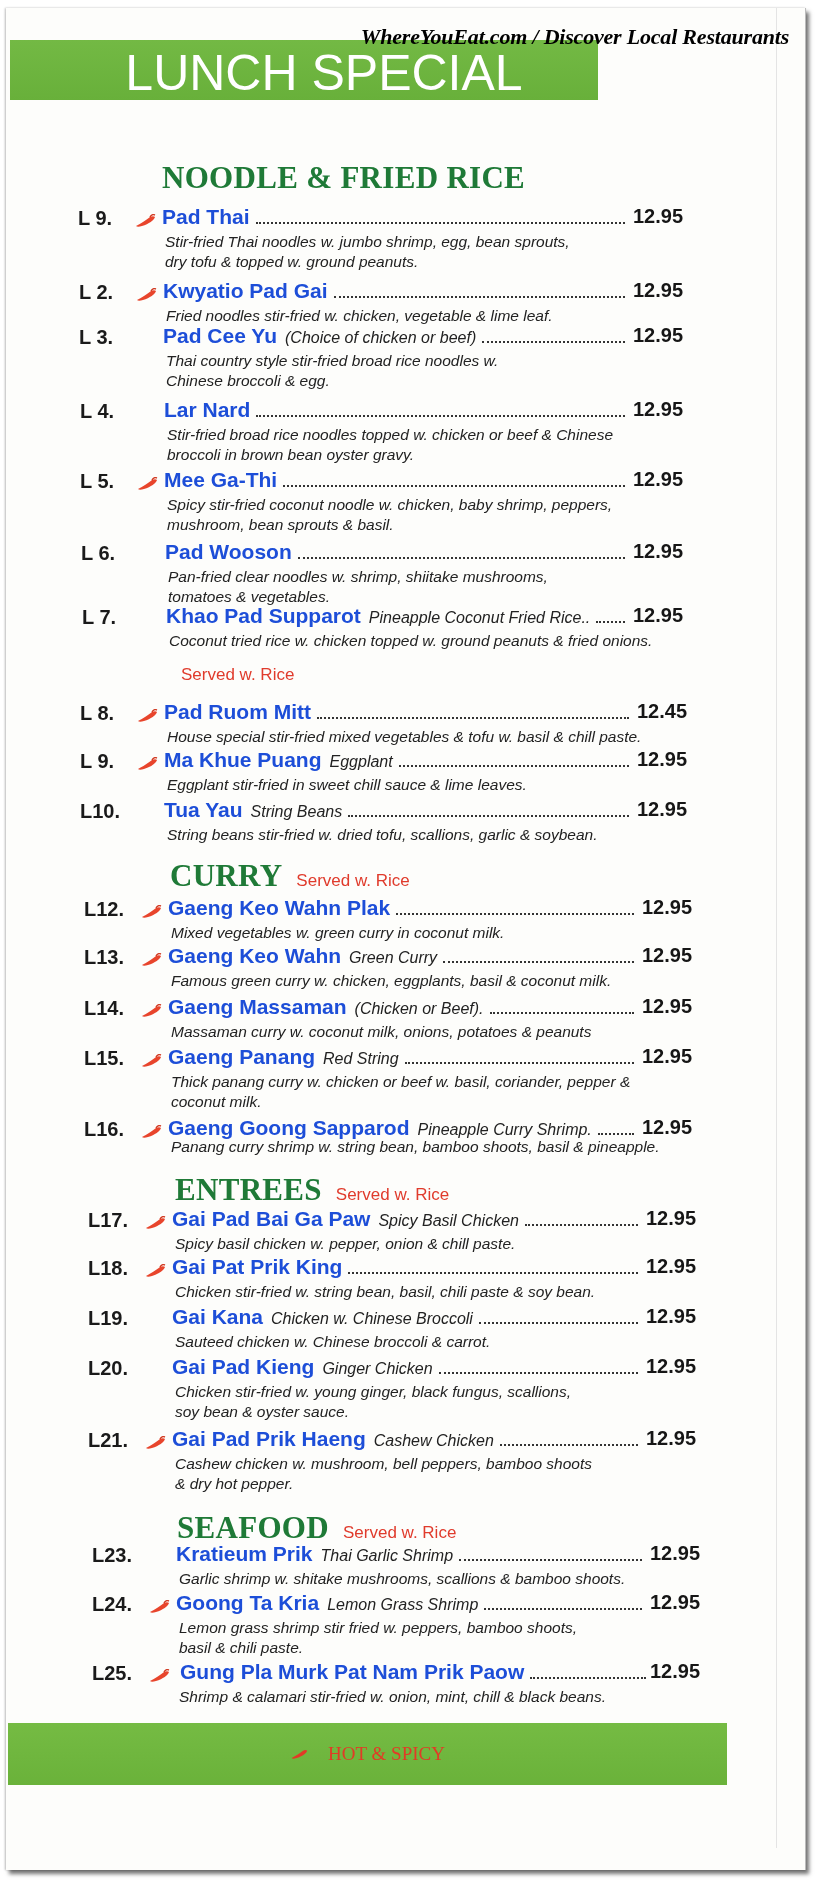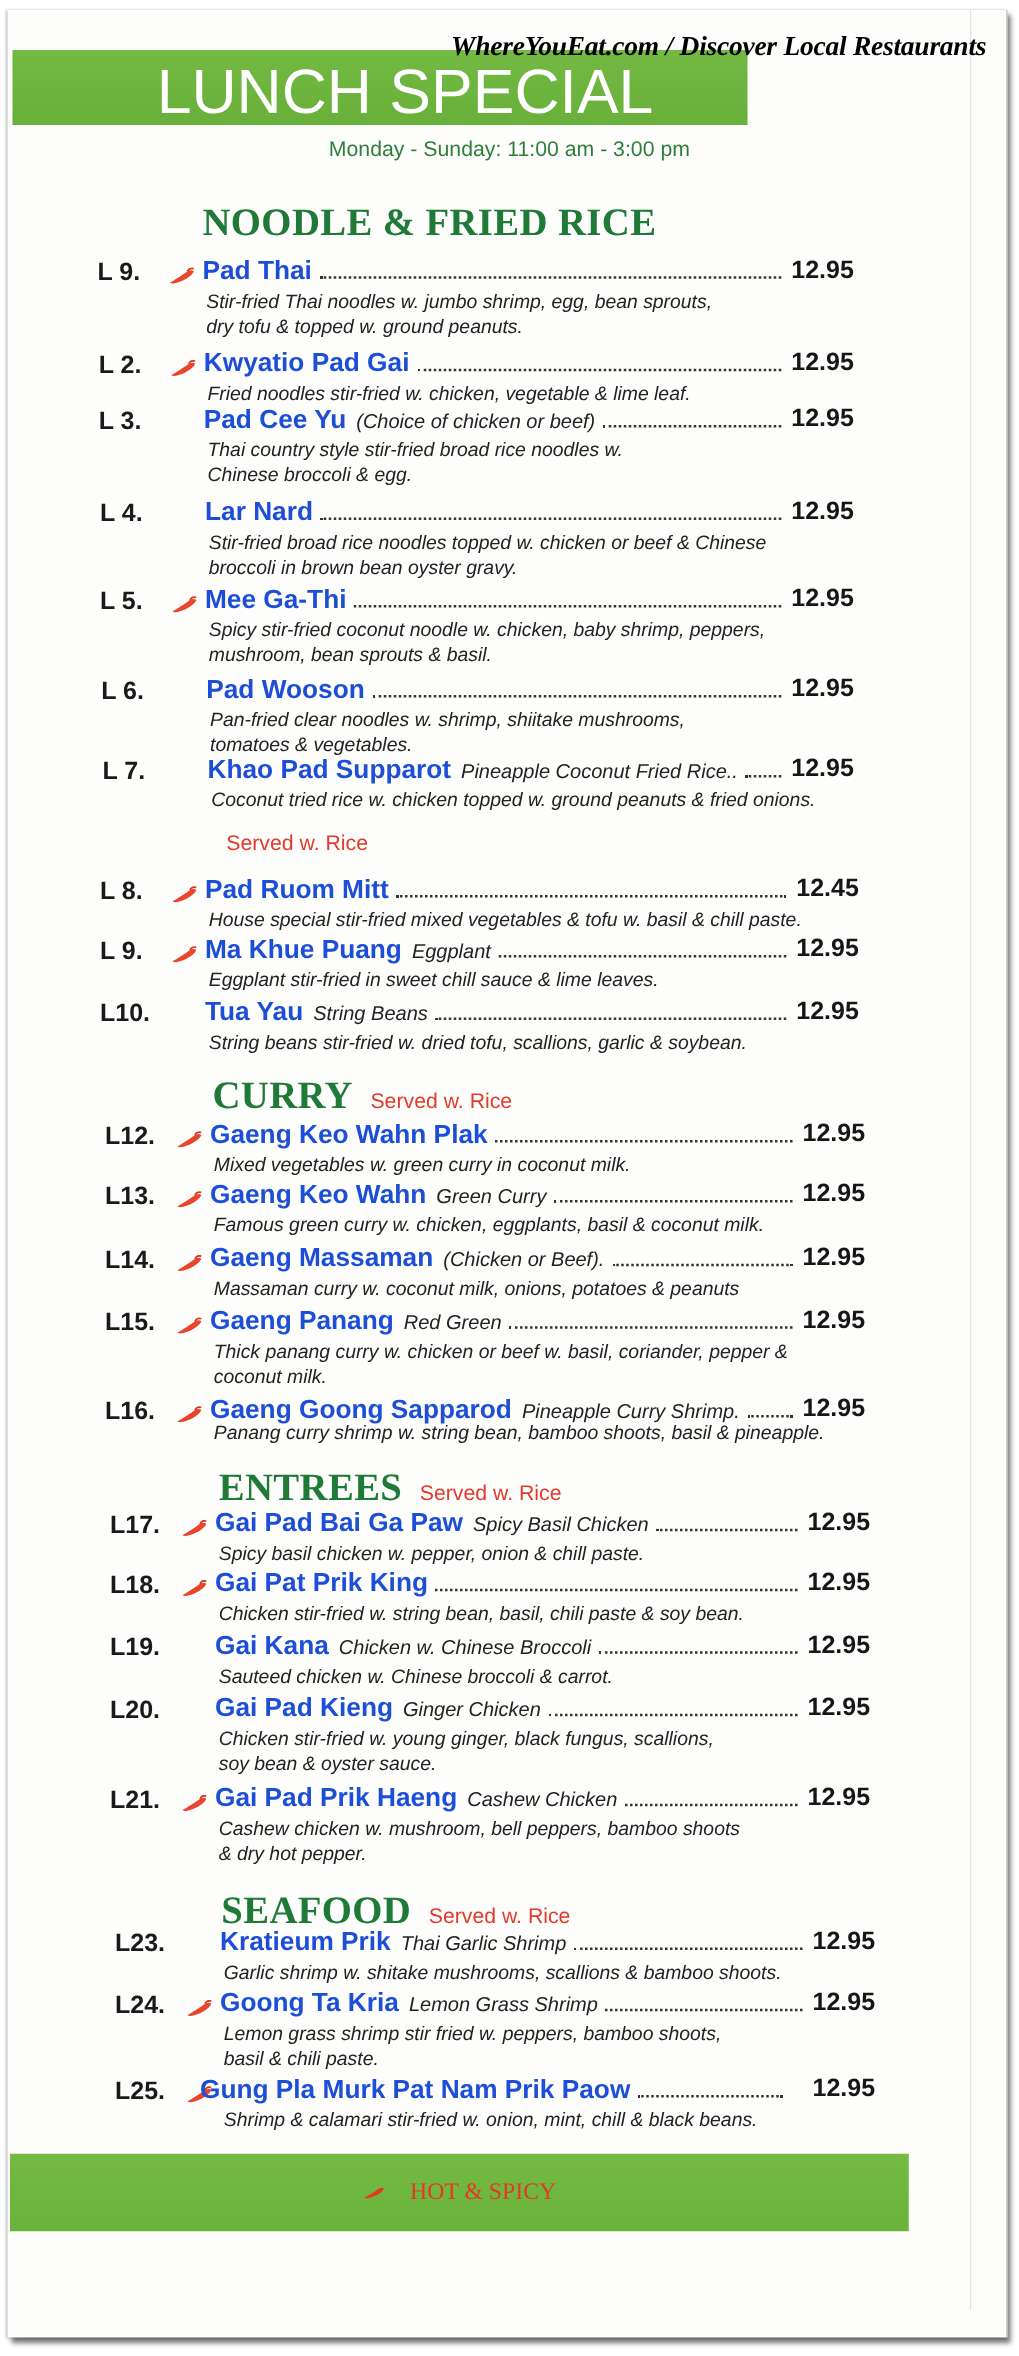--- a/index.html
+++ b/index.html
@@ -73,21 +73,20 @@
 
 <div class="page"></div>
 <div class="fold-line"></div>
 
 <div class="watermark">WhereYouEat.com / Discover Local Restaurants</div>
 
 <div class="title-band" style="width:588px;"></div>
 <div class="lunch-title" style="width:588px;text-align:center;padding-right:0;transform:none;padding-left:40px;">LUNCH SPECIAL</div>
 
 <div class="hours">
-  <div>Monday - Sunday: 11:00 am - 3:00 pm</div>
 </div>
 
 <div id="menu">
     <div class="section-head" style="top: 160px; left: 162px;">
       <span class="section-title">NOODLE &amp; FRIED RICE</span>
       <span class="section-sub"></span>
     </div>
     <div class="item" style="top: 205px;">
       <span class="code" style="left:78px">L 9.</span>
       <span class="chili" style="left:134px"><svg viewBox="0 0 22 14" width="22" height="14">
@@ -256,21 +255,21 @@
       <div class="desc" style="left:171px; top:27px">Massaman curry w. coconut milk, onions, potatoes &amp; peanuts</div>
     </div>
     <div class="item" style="top: 1045px;">
       <span class="code" style="left:84px">L15.</span>
       <span class="chili" style="left:140px"><svg viewBox="0 0 22 14" width="22" height="14">
           <path d="M2 12 C6 10, 12 6, 16 3 C18 2, 20 2, 21 3 C20 6, 15 10, 8 12 C5 13, 3 13, 2 12 Z" fill="#e8452c"></path>
           <path d="M16 3 C17 1, 19 0, 21 1" stroke="#d13a22" stroke-width="1.4" fill="none"></path>
         </svg></span>
       <div class="name-line" style="left:168px; width:470px">
         <span class="name">Gaeng Panang</span>
-        <span class="note">Red Green</span>
+        <span class="note">Red String</span>
         <span class="leader"></span>
       </div>
       <span class="price" style="left:642px">12.95</span>
       <div class="desc" style="left:171px; top:27px">Thick panang curry w. chicken or beef w. basil, coriander, pepper &amp;</div>
       <div class="desc" style="left:171px; top:47px">coconut milk.</div>
     </div>
     <div class="item" style="top: 1116px;">
       <span class="code" style="left:84px">L16.</span>
       <span class="chili" style="left:140px"><svg viewBox="0 0 22 14" width="22" height="14">
           <path d="M2 12 C6 10, 12 6, 16 3 C18 2, 20 2, 21 3 C20 6, 15 10, 8 12 C5 13, 3 13, 2 12 Z" fill="#e8452c"></path>
@@ -379,21 +378,21 @@
       <span class="price" style="left:650px">12.95</span>
       <div class="desc" style="left:179px; top:27px">Lemon grass shrimp stir fried w. peppers, bamboo shoots,</div>
       <div class="desc" style="left:179px; top:47px">basil &amp; chili paste.</div>
     </div>
     <div class="item" style="top: 1660px;">
       <span class="code" style="left:92px">L25.</span>
       <span class="chili" style="left:148px"><svg viewBox="0 0 22 14" width="22" height="14">
           <path d="M2 12 C6 10, 12 6, 16 3 C18 2, 20 2, 21 3 C20 6, 15 10, 8 12 C5 13, 3 13, 2 12 Z" fill="#e8452c"></path>
           <path d="M16 3 C17 1, 19 0, 21 1" stroke="#d13a22" stroke-width="1.4" fill="none"></path>
         </svg></span>
-      <div class="name-line" style="left:160px; width:470px">
+      <div class="name-line" style="left:180px; width:470px">
         <span class="name">Gung Pla Murk Pat Nam Prik Paow</span>
         <span class="leader"></span>
       </div>
       <span class="price" style="left:650px">12.95</span>
       <div class="desc" style="left:179px; top:27px">Shrimp &amp; calamari stir-fried w. onion, mint, chill &amp; black beans.</div>
     </div>
   </div>
 
 <div class="banner-bottom">
   <svg width="18" height="14" viewBox="0 0 22 14">

